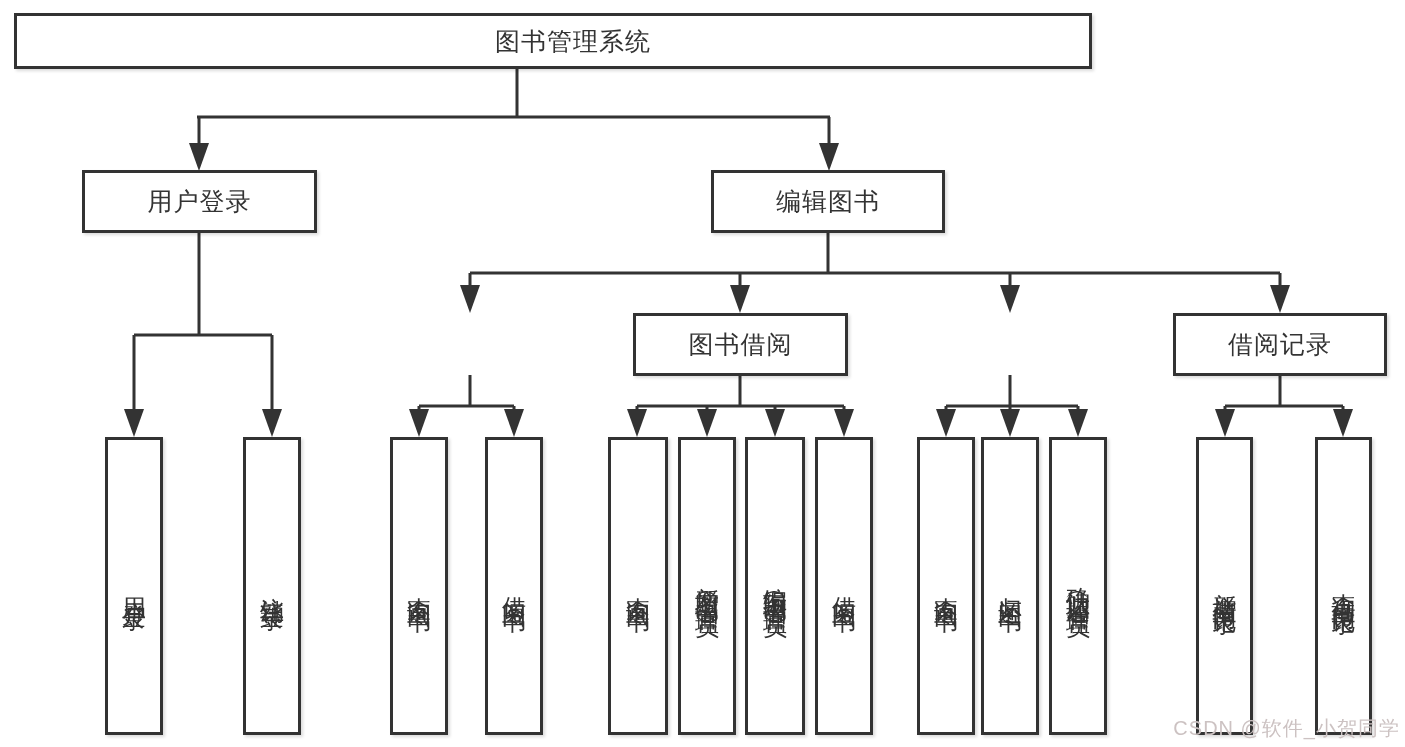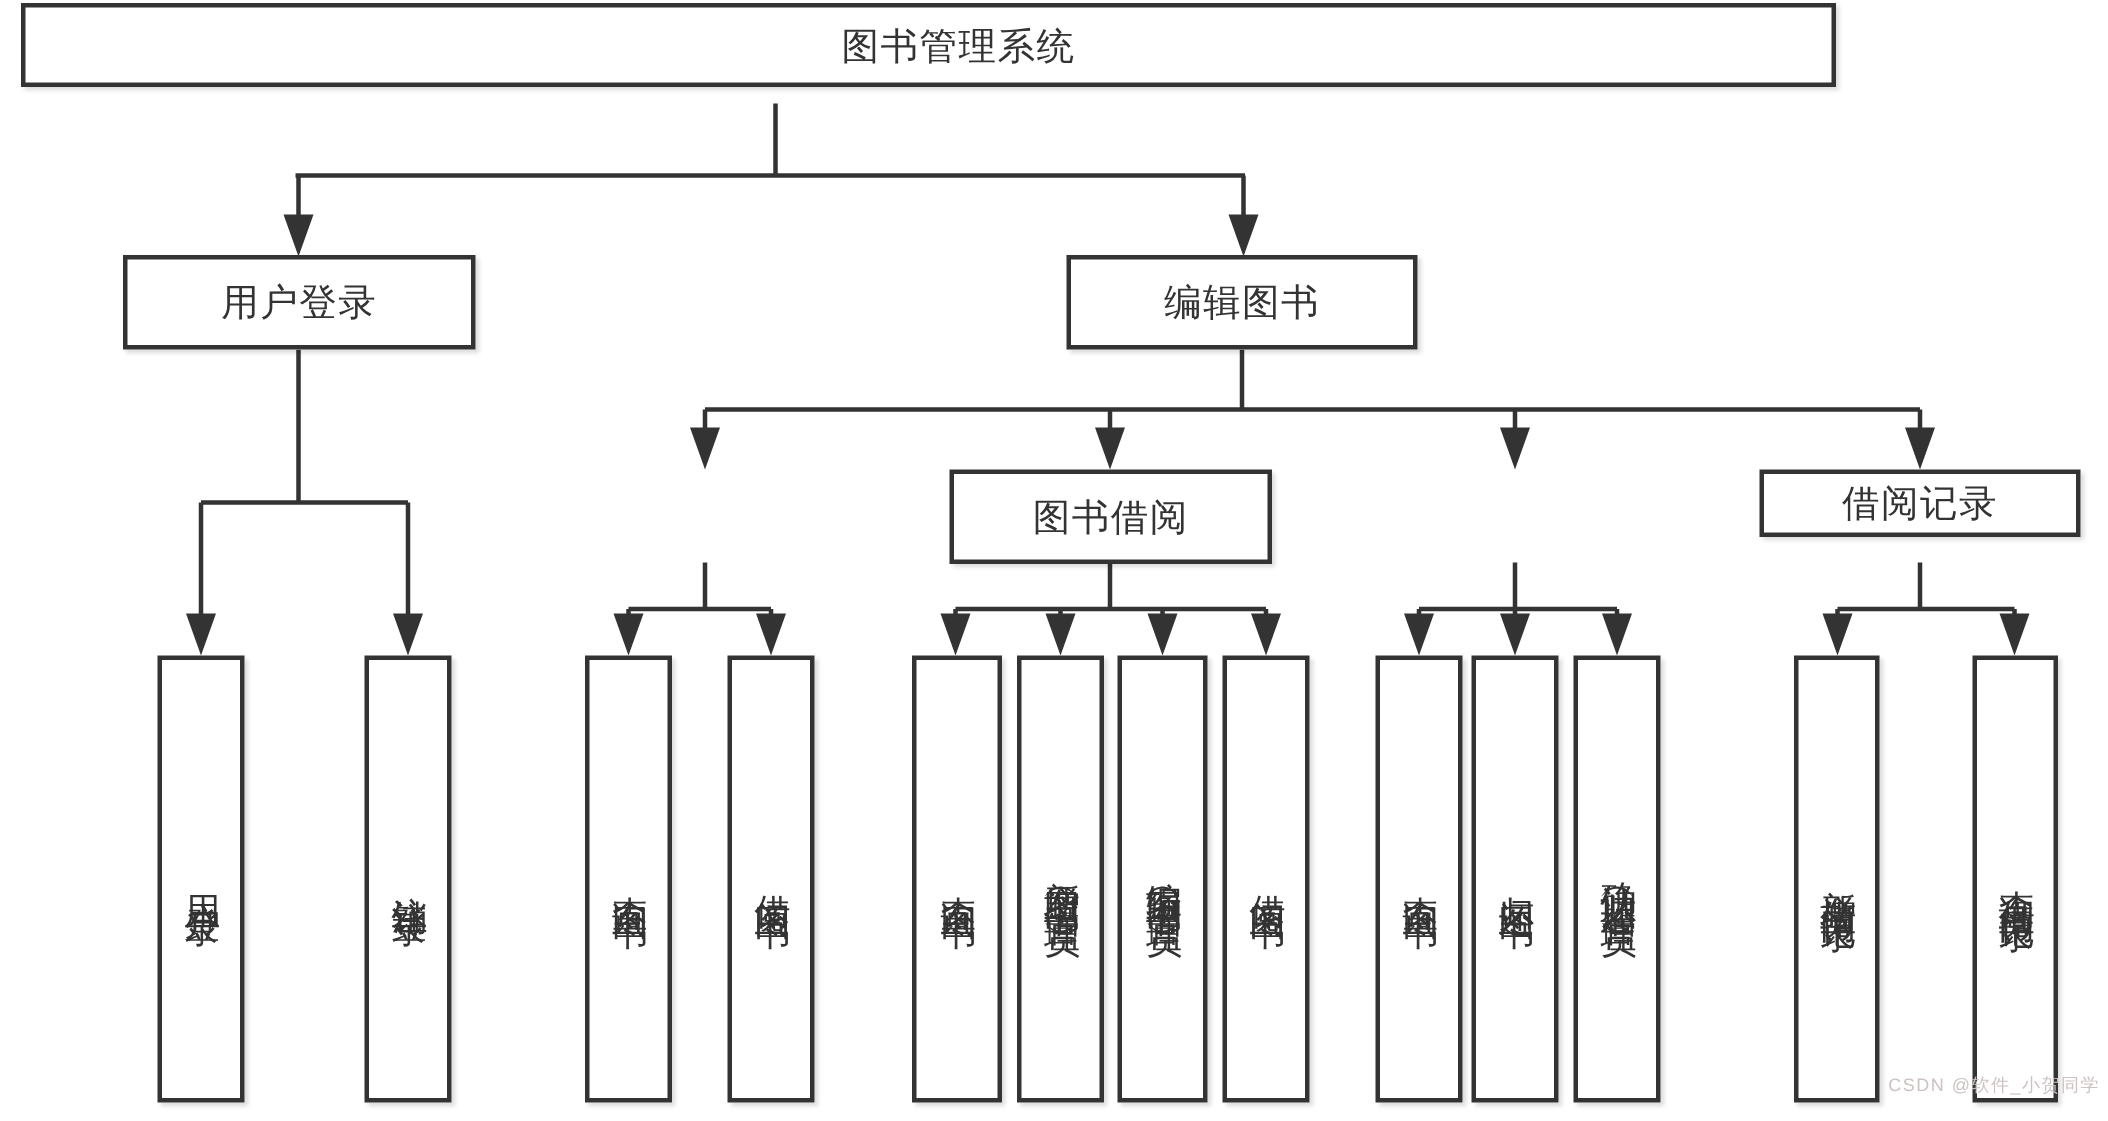--- a/index.html
+++ b/index.html
@@ -13,31 +13,31 @@
     box-shadow:2px 2px 3px rgba(0,0,0,.14);z-index:2;
   }
   .hbox{font-size:25px;letter-spacing:1px;}
   .vbox{top:437px;height:298px;}
   .vbox .vlabel{
     writing-mode:vertical-rl;text-orientation:mixed;
     font-size:24px;letter-spacing:4px;line-height:1;white-space:nowrap;
   }
   .connectors{position:absolute;left:0;top:0;z-index:1;}
   .watermark{
-    position:absolute;top:715px;right:5px;font-size:12px;letter-spacing:1px;
+    position:absolute;top:715px;right:5px;font-size:20px;letter-spacing:1px;
     color:#ccc2c2;z-index:6;white-space:nowrap;
   }
   
-  #root {left:14px; top:2px; width:1210px;height:56px;padding-left:40px;}
+  #root {left:14px; top:13px; width:1078px;height:56px;padding-left:40px;}
   #l2-0 {left:82px; top:170px;width:235px; height:63px;}
   #l2-1 {left:711px;top:170px;width:234px; height:63px;}
   #l3-0 {left:363px;top:313px;width:215px; height:63px;}
   #l3-1 {left:633px;top:313px;width:215px; height:63px;}
   #l3-2 {left:903px;top:313px;width:214px; height:63px;}
-  #l3-3 {left:1173px;top:313px;width:214px;height:45px;}
+  #l3-3 {left:1173px;top:313px;width:214px;height:63px;}
   #f0 {left:105px; width:58px;}
   #f1 {left:243px; width:58px;}
   #f2 {left:390px; width:58px;}
   #f3 {left:485px; width:58px;}
   #f4 {left:608px; width:60px;}
   #f5 {left:678px; width:58px;}
   #f6 {left:745px; width:60px;}
   #f7 {left:815px; width:58px;}
   #f8 {left:917px; width:58px;}
   #f9 {left:981px; width:58px;}

